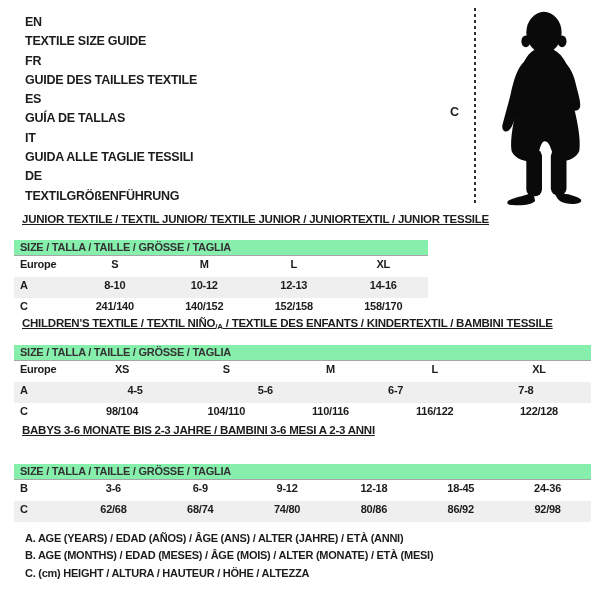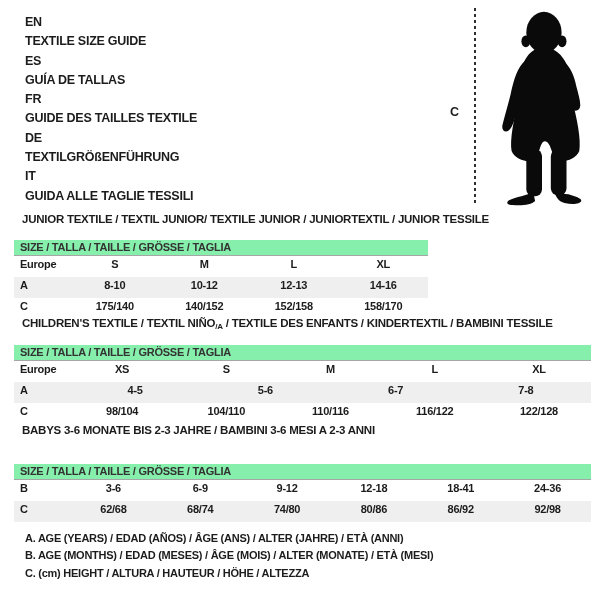--- a/index.html
+++ b/index.html
@@ -21,21 +21,21 @@
 
   
   .height-line {
     position: absolute; left: 474px; top: 8px; width: 2px; height: 198px;
     background: repeating-linear-gradient(to bottom, #2e2e2e 0 3px, transparent 3px 6px);
   }
   .figure-label { position: absolute; left: 450px; top: 105px; font-size: 12.5px; }
   .baby { position: absolute; left: 496px; top: 4px; }
 
   
-  .section-title { position: absolute; left: 22px; font-size: 11.5px; white-space: nowrap; }
+  .section-title { position: absolute; left: 22px; font-size: 11.5px; white-space: nowrap; text-decoration: underline; }
   .title-junior   { top: 213px; }
   .title-children { top: 317px; }
   .title-babies   { top: 423px; line-height: 15px; white-space: normal; width: 565px; }
   .subscript { font-size: 8px; vertical-align: -2px; letter-spacing: -0.2px; }
 
   
   .size-table { position: absolute; left: 14px; }
   .table-junior   { top: 240px; width: 414px; }
   .table-children { top: 345px; width: 577px; }
   .table-babies   { top: 464px; width: 577px; }
@@ -54,34 +54,34 @@
 </style>
 </head>
 <body>
 
 <div class="lang-list">
   <div class="lang-row">
     <span class="lang-code">EN</span>
     <span class="lang-label">TEXTILE SIZE GUIDE</span>
   </div>
   <div class="lang-row">
+    <span class="lang-code">FR</span>
+    <span class="lang-label">GUIDE DES TAILLES TEXTILE</span>
+  </div>
+  <div class="lang-row">
     <span class="lang-code">ES</span>
     <span class="lang-label">GUÍA DE TALLAS</span>
   </div>
   <div class="lang-row">
-    <span class="lang-code">FR</span>
-    <span class="lang-label">GUIDE DES TAILLES TEXTILE</span>
+    <span class="lang-code">IT</span>
+    <span class="lang-label">GUIDA ALLE TAGLIE TESSILI</span>
   </div>
   <div class="lang-row">
     <span class="lang-code">DE</span>
     <span class="lang-label">TEXTILGRÖßENFÜHRUNG</span>
-  </div>
-  <div class="lang-row">
-    <span class="lang-code">IT</span>
-    <span class="lang-label">GUIDA ALLE TAGLIE TESSILI</span>
   </div>
 </div>
 
 <div class="height-line"></div>
 <div class="figure-label">C</div>
 <div class="baby">
   <svg width="92" height="202" viewBox="0 0 90 206" xmlns="http://www.w3.org/2000/svg">
     <g fill="#0a0a0a">
       <ellipse cx="47" cy="29" rx="18" ry="21"></ellipse>
       <ellipse cx="28.5" cy="38" rx="4.5" ry="6"></ellipse>
@@ -110,21 +110,21 @@
   </div>
   <div class="trow alt">
     <span class="rlbl">A</span>
     <span class="c">8-10</span>
     <span class="c">10-12</span>
     <span class="c">12-13</span>
     <span class="c">14-16</span>
   </div>
   <div class="trow">
     <span class="rlbl">C</span>
-    <span class="c">175/140</span>
+    <span class="c">241/140</span>
     <span class="c">140/152</span>
     <span class="c">152/158</span>
     <span class="c">158/170</span>
   </div>
 </div>
 
 <div class="section-title title-children"><span>CHILDREN'S TEXTILE / TEXTIL NIÑO</span><span class="subscript">/A</span><span> / TEXTILE DES ENFANTS / KINDERTEXTIL / BAMBINI TESSILE</span></div>
 <div class="size-table table-children">
   <div class="bar">SIZE / TALLA / TAILLE / GRÖSSE / TAGLIA</div>
   <div class="trow">
@@ -156,21 +156,21 @@
   <div>BABYS 3-6 MONATE BIS 2-3 JAHRE / BAMBINI 3-6 MESI A 2-3 ANNI</div>
 </div>
 <div class="size-table table-babies">
   <div class="bar">SIZE / TALLA / TAILLE / GRÖSSE / TAGLIA</div>
   <div class="trow">
     <span class="rlbl">B</span>
     <span class="c">3-6</span>
     <span class="c">6-9</span>
     <span class="c">9-12</span>
     <span class="c">12-18</span>
-    <span class="c">18-41</span>
+    <span class="c">18-45</span>
     <span class="c">24-36</span>
   </div>
   <div class="trow alt">
     <span class="rlbl">C</span>
     <span class="c">62/68</span>
     <span class="c">68/74</span>
     <span class="c">74/80</span>
     <span class="c">80/86</span>
     <span class="c">86/92</span>
     <span class="c">92/98</span>

